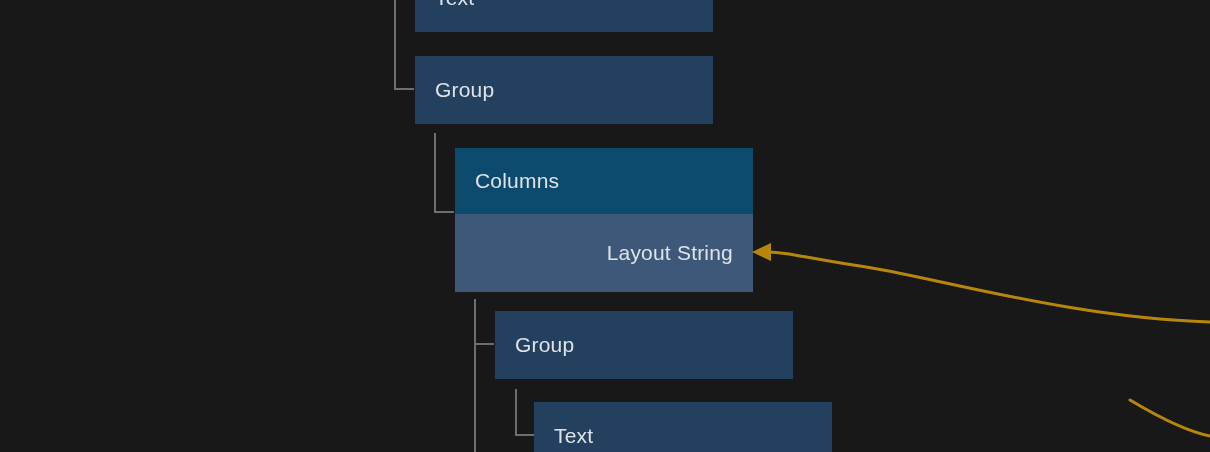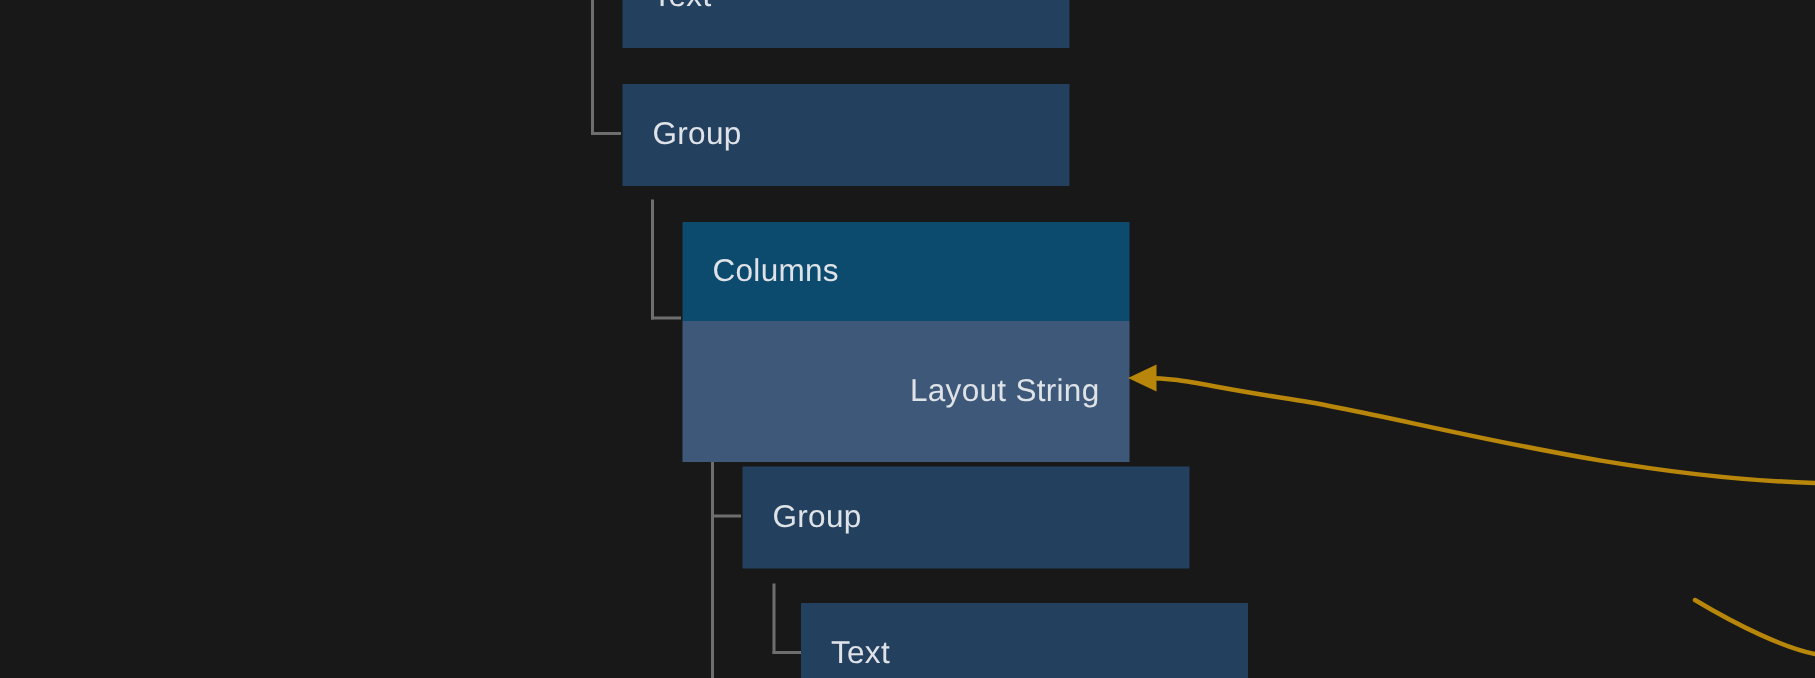--- a/index.html
+++ b/index.html
@@ -66,21 +66,21 @@
   <div id="nodes">
       <div class="node primary align-left" style="left: 415px; top: -36px; width: 298px; height: 68px; background: rgb(35, 64, 94);">
         <span style="color: rgb(223, 227, 232);">Text</span>
       </div>
       <div class="node primary align-left" style="left: 415px; top: 56px; width: 298px; height: 68px; background: rgb(35, 64, 94);">
         <span style="color: rgb(223, 227, 232);">Group</span>
       </div>
       <div class="node primary align-left" style="left: 455px; top: 148px; width: 298px; height: 66px; background: #0c4a6e;">
         <span style="color: rgb(223, 227, 232);">Columns</span>
       </div>
-      <div class="node selected align-right" style="left: 455px; top: 214px; width: 298px; height: 94px; background: rgb(61, 88, 120);">
+      <div class="node selected align-right" style="left: 455px; top: 214px; width: 298px; height: 78px; background: rgb(61, 88, 120);">
         <span style="color: rgb(223, 227, 232);">Layout String</span>
       </div>
       <div class="node primary align-left" style="left: 495px; top: 311px; width: 298px; height: 68px; background: rgb(35, 64, 94);">
         <span style="color: rgb(223, 227, 232);">Group</span>
       </div>
       <div class="node primary align-left" style="left: 534px; top: 402px; width: 298px; height: 68px; background: rgb(35, 64, 94);">
         <span style="color: rgb(223, 227, 232);">Text</span>
       </div>
     </div>
 

